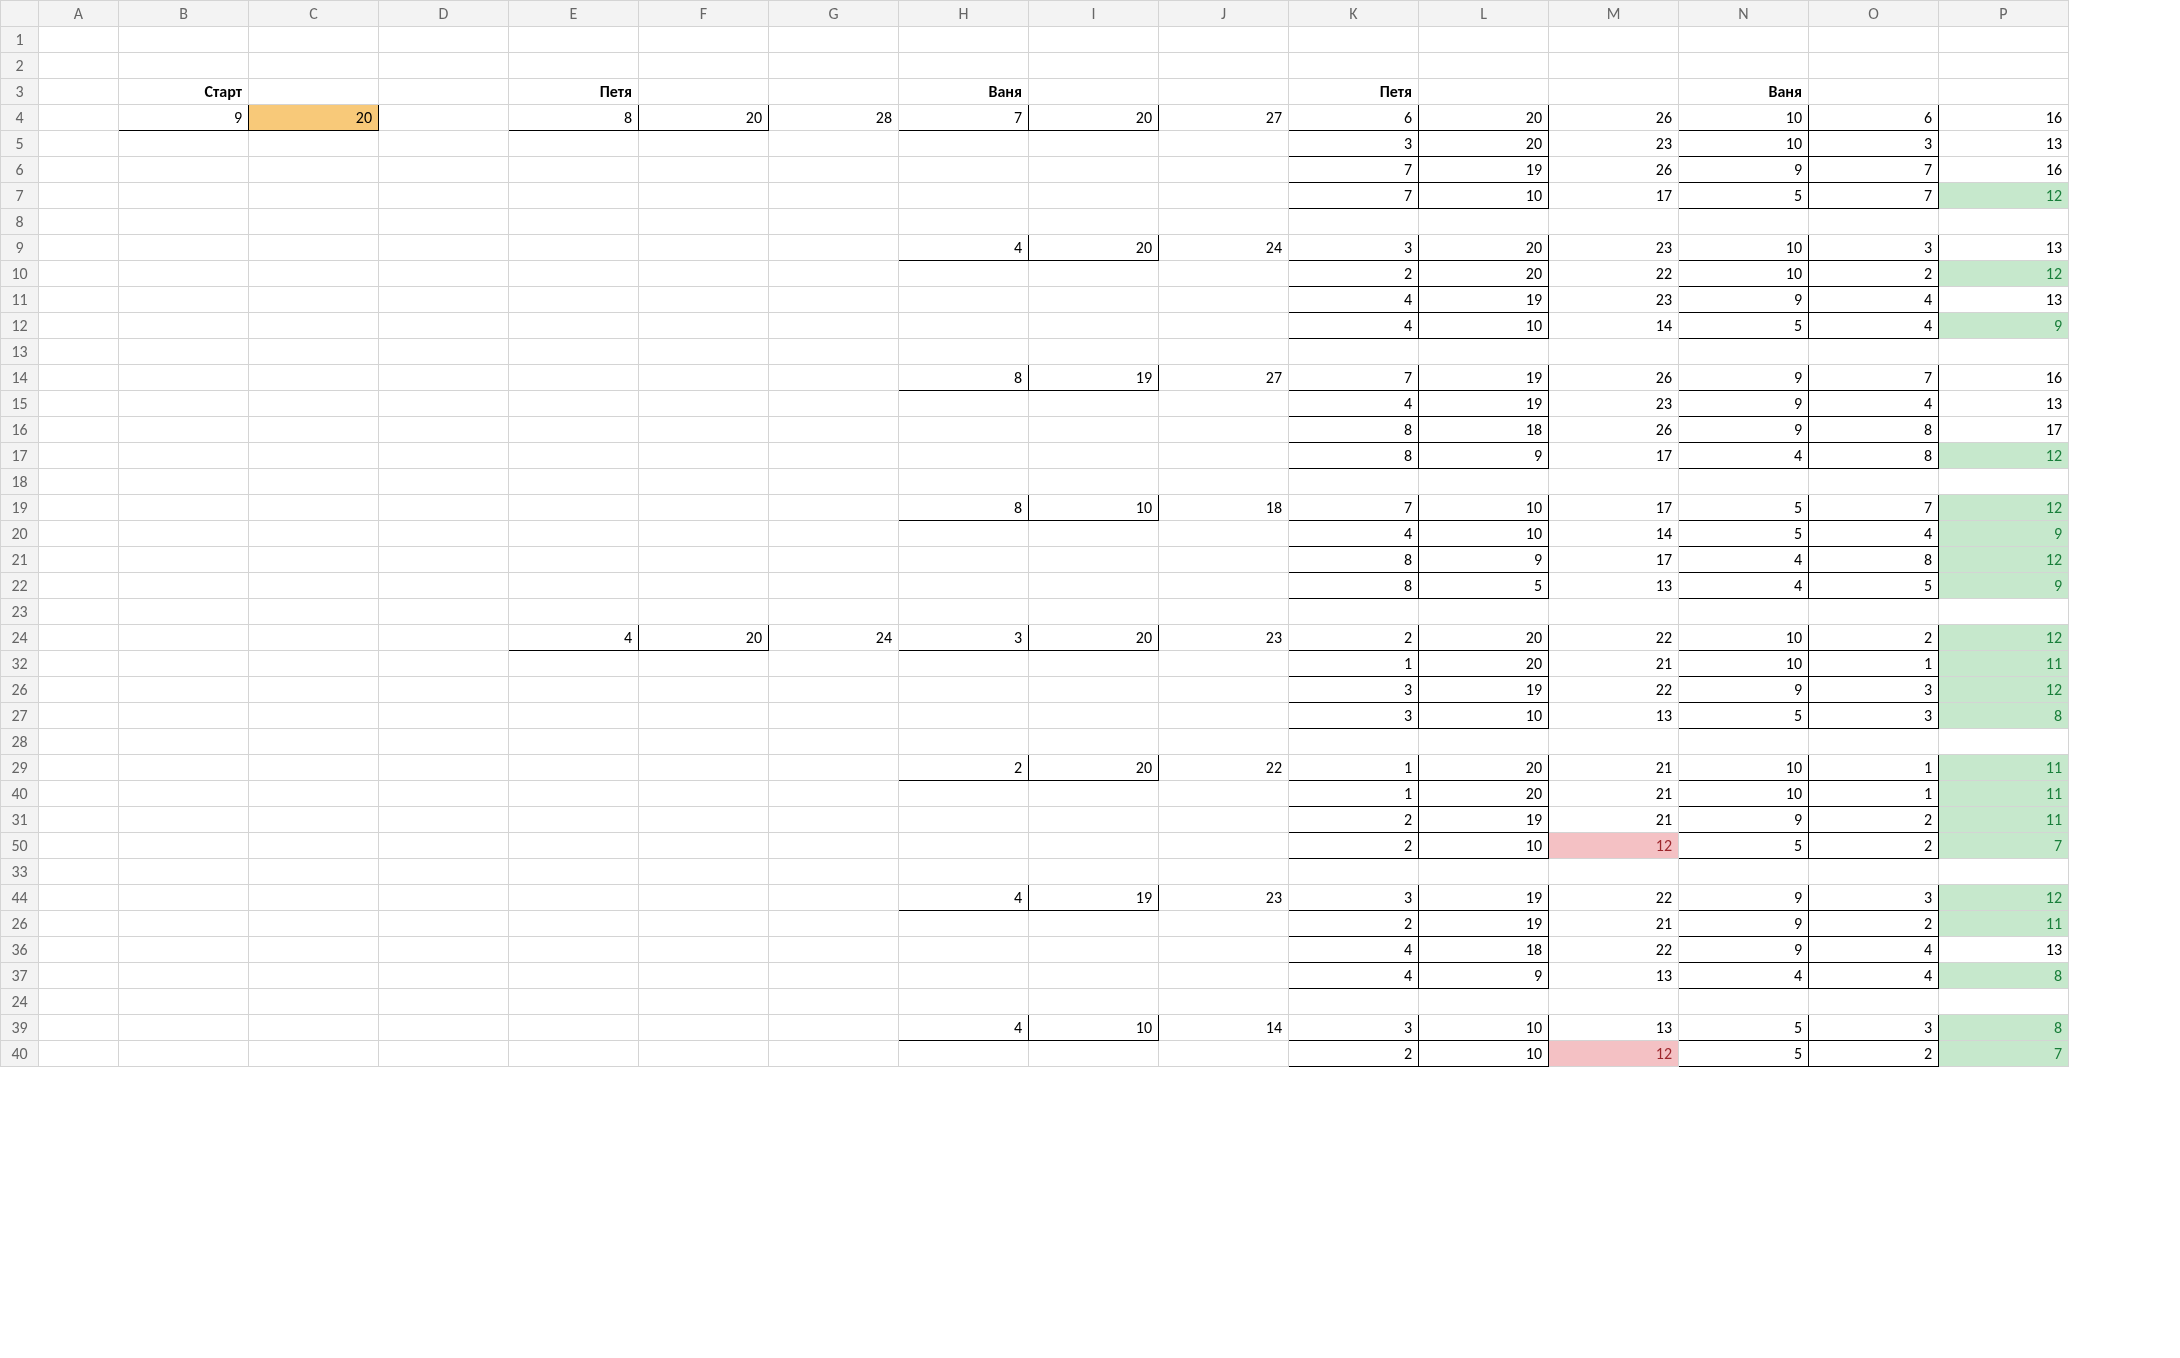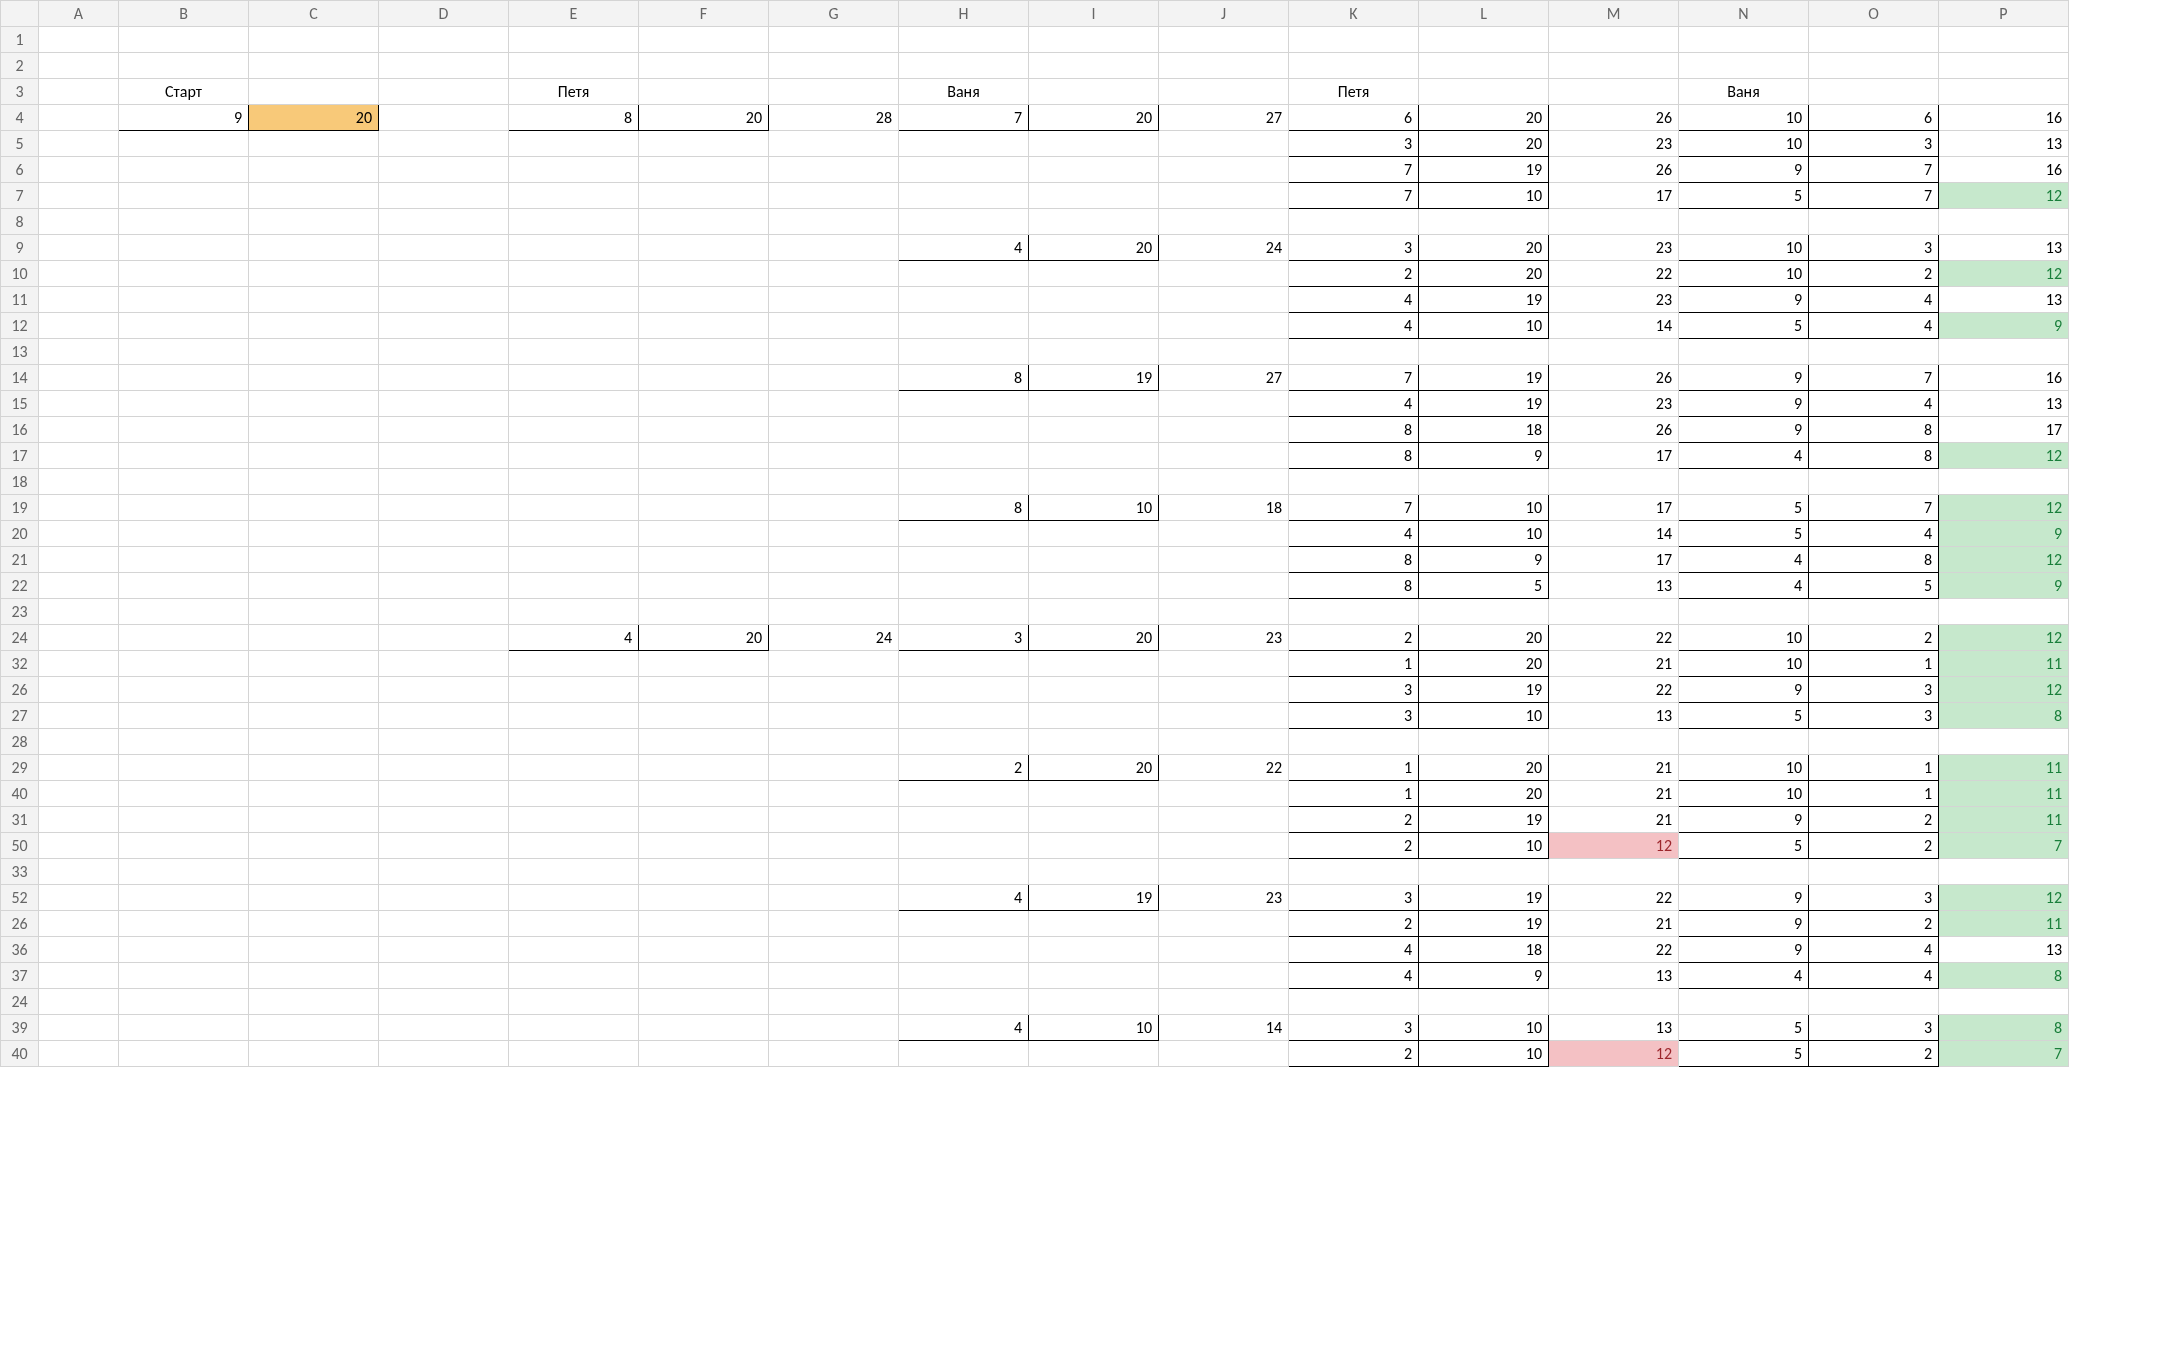--- a/index.html
+++ b/index.html
@@ -3,21 +3,21 @@
 <meta charset="utf-8">
 <style>
   html, body { margin:0; padding:0; font-family: Calibri, Arial, sans-serif; font-size:16px; color:#000; background:#fff; }
   .sheet { position:relative; user-select:none; }
   table { border-collapse:collapse; table-layout:fixed; }
   th, td { box-sizing:border-box; border:1px solid #d4d4d4; height:26px; padding:0 6px; background:#fff; }
   th { background:#f3f3f3; font-weight:400; color:#666; text-align:center; }
   .row-hdr { background:#f3f3f3; color:#666; text-align:center; font-weight:400; width:38px; }
   .corner { background:#f3f3f3; }
   td.num { text-align:right; }
-  td.txt { text-align:center; }
+  td.txt { text-align:right;font-weight:bold; }
   td.b { border:1px solid #000; }
   .fill-orange { background:#f8c979; }
   .fill-green  { background:#c6e8cc; }
   .fill-red    { background:#f4c1c4; }
   .state-green { color:#1a7f3b; }
   .state-red   { color:#9c262c; }
   
   thead th { position:sticky; top:0; z-index:2; }
   .row-hdr { position:sticky; left:0; z-index:1; }
 </style>
@@ -688,21 +688,21 @@
           <td></td>
           <td></td>
           <td></td>
           <td></td>
           <td></td>
           <td></td>
           <td></td>
           <td></td>
         </tr>
         <tr>
-          <td class="row-hdr">52</td>
+          <td class="row-hdr">44</td>
           <td></td>
           <td></td>
           <td></td>
           <td></td>
           <td></td>
           <td></td>
           <td></td>
           <td class="num b">4</td>
           <td class="num b">19</td>
           <td class="num">23</td>

